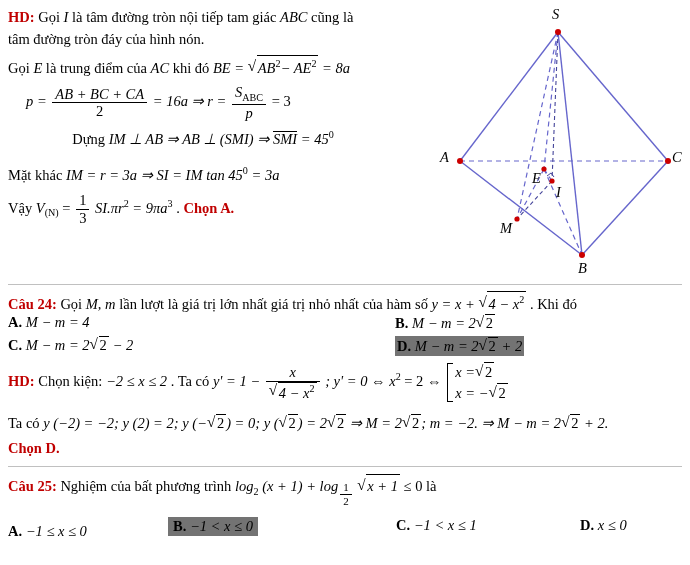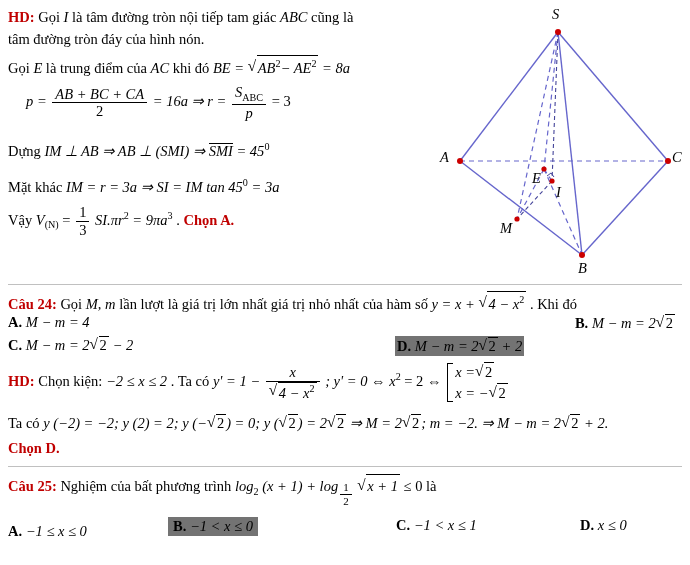--- a/index.html
+++ b/index.html
@@ -76,21 +76,21 @@
         <span class="den">2</span>
       </span>
       <i class="m">= 16a ⇒ r =</i>
       <span class="frac">
         <span class="num"><i class="m">S</i><sub>ABC</sub></span>
         <span class="den"><i class="m">p</i></span>
       </span>
       <span>= 3</span>
     </div>
 
-    <div class="line" style="margin-top:18px;">
+    <div class="line" style="margin-top:6px;text-align:center;">
       <span>Dựng</span>
       <i class="m">IM ⊥ AB ⇒ AB ⊥ (SMI) ⇒</i>
       <span class="ov"><i class="m">SMI</i></span>
       <i class="m">= 45</i><sup>0</sup>
     </div>
 
     <div class="line" style="margin-top:12px;">
       <span>Mặt khác</span>
       <i class="m">IM = r = 3a ⇒ SI = IM tan 45</i><sup>0</sup>
       <i class="m">= 3a</i>
@@ -172,21 +172,21 @@
       <i class="m">y = x +</i>
       <span class="sqrt"><span class="rad"><i class="m">4 − x</i><sup>2</sup></span></span>
       <span>. Khi đó</span>
     </div>
   </div>
 
   <div class="blk" style="left:8px;top:314px;width:330px;">
     <span class="bold">A.</span>
     <i class="m">M − m = 4</i>
   </div>
-  <div class="blk" style="left:395px;top:314px;width:280px;text-align:right;">
+  <div class="blk" style="left:395px;top:314px;width:280px;">
     <span class="bold">B.</span>
     <i class="m">M − m = 2</i><span class="sqrt"><span class="rad">2</span></span>
   </div>
 
   <div class="blk" style="left:8px;top:336px;width:330px;">
     <span class="bold">C.</span>
     <i class="m">M − m = 2</i><span class="sqrt"><span class="rad">2</span></span><i class="m"> − 2</i>
   </div>
   <div class="blk hl" style="left:395px;top:336px;padding:1px 2px;">
     <span class="bold">D.</span>

